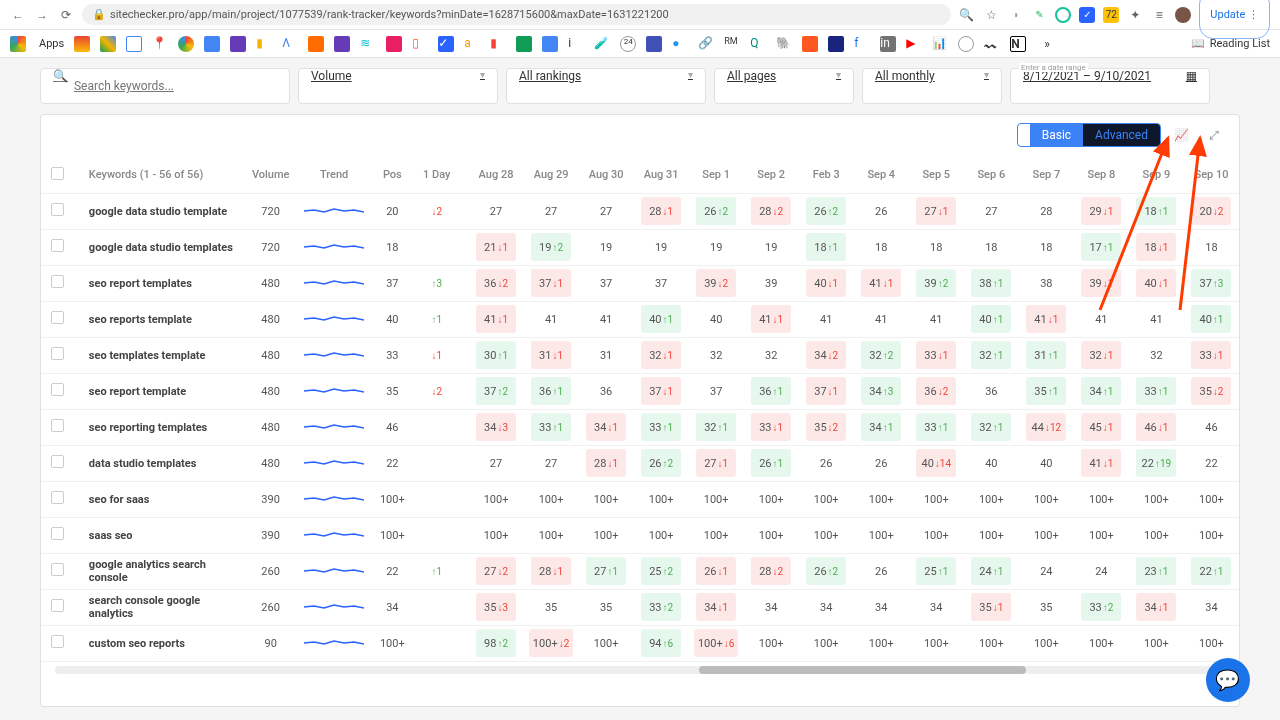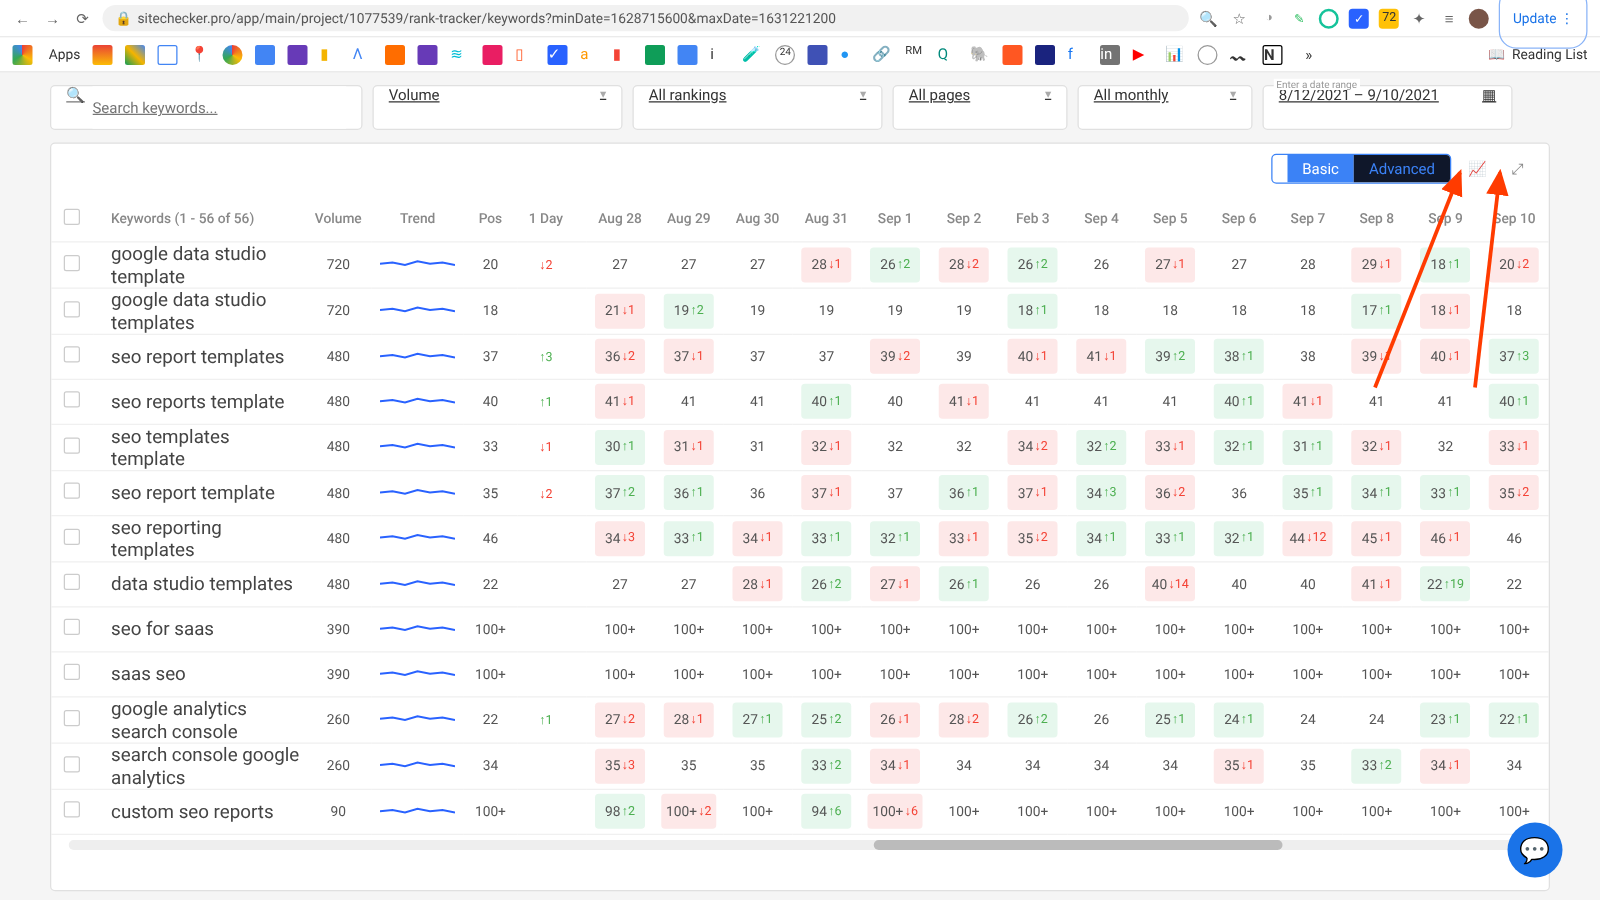--- a/index.html
+++ b/index.html
@@ -33,21 +33,21 @@
 .seg-btn { padding:4px 12px; font-size:12px; cursor:pointer; }
 .seg-btn.active { background:#3b82f6; color:#ffffff;margin-left:12px; }
 .seg-btn.inactive { color:#3b82f6; background:#0f172a; }
 .icon-btn { width:22px; height:22px; color:#888; display:flex; align-items:center; justify-content:center; cursor:pointer; }
 
 .tbl { width:100%; border-collapse:collapse; }
 .tbl th, .tbl td { text-align:center; font-size:11px; color:#555; padding:0; height:36px; border-bottom:1px solid #f0f0f0; }
 .tbl th { font-weight:500; color:#888; font-size:11px; }
 .tbl th.left, .tbl td.left { text-align:left; padding-left:14px; }
 .chk { width:13px; height:13px; border:1px solid #ccc; border-radius:2px; display:inline-block; }
-.kw { font-size:15px; color:#444; }
+.kw { font-size:11px; color:#444;font-weight:bold; }
 .spark { width:60px; height:18px; display:inline-block; }
 .delta { font-size:10px; }
 .up { color:#4caf50; }
 .down { color:#f44336; }
 .pos-cell { display:inline-flex; align-items:center; justify-content:center; gap:1px; min-width:40px; height:28px; border-radius:3px; padding:0 4px; }
 .bg-red { background:#fde8e8; }
 .bg-green { background:#e6f7ed; }
 .footer { padding:14px; display:flex; align-items:center; gap:8px; font-size:11px; color:#888; }
 
 .arrow-overlay { position:absolute; pointer-events:none; }

